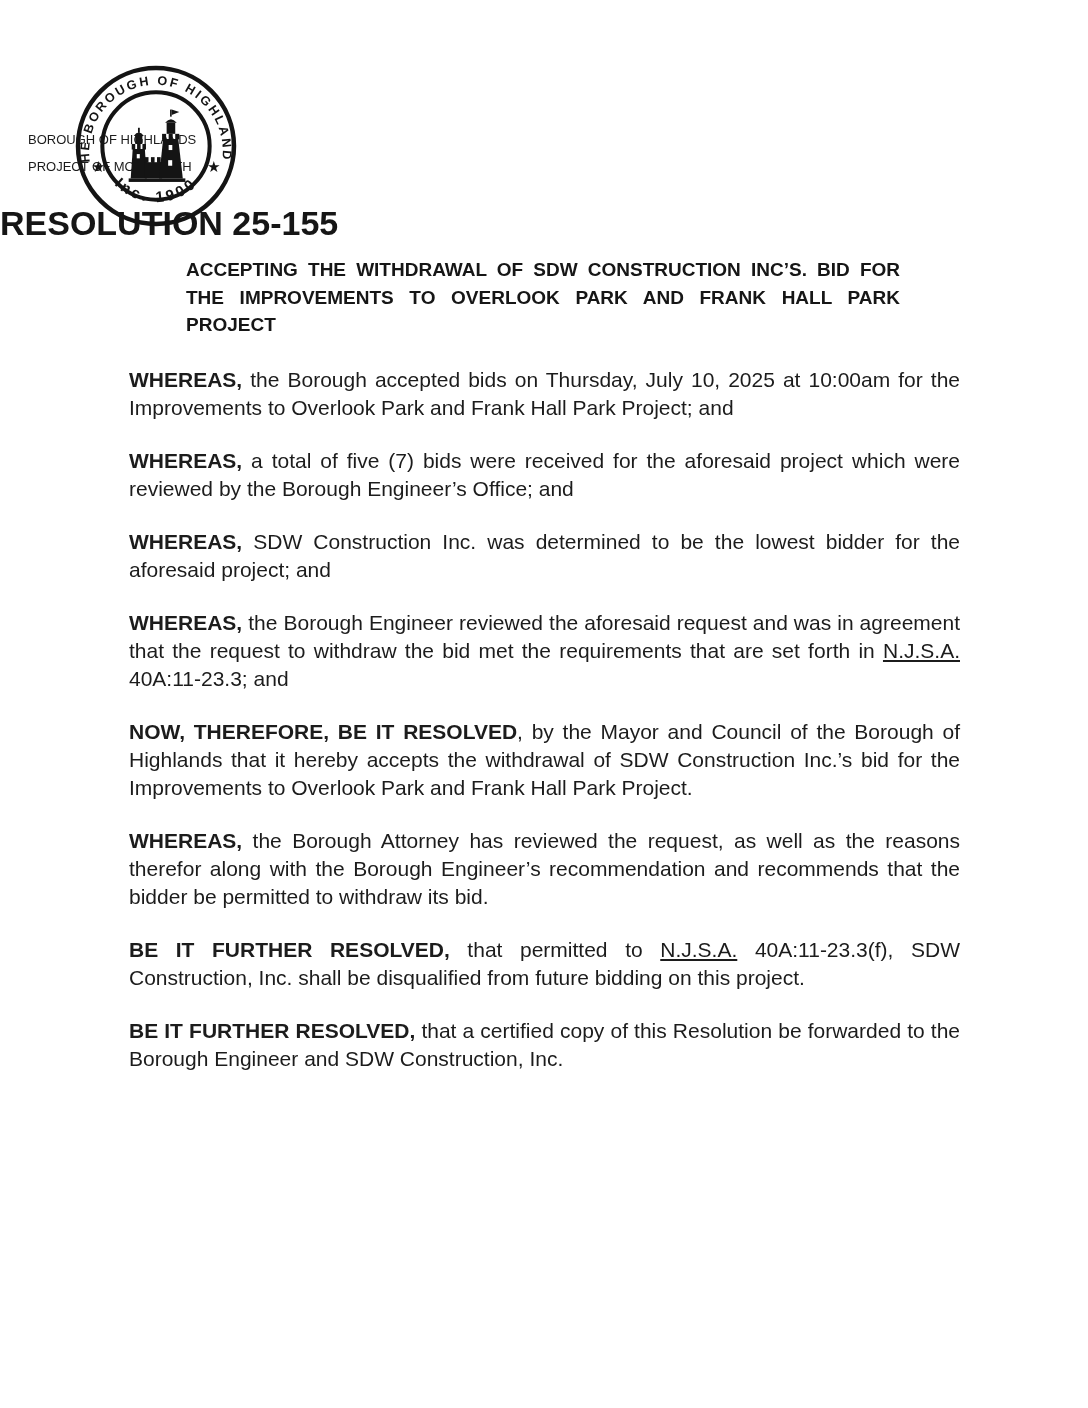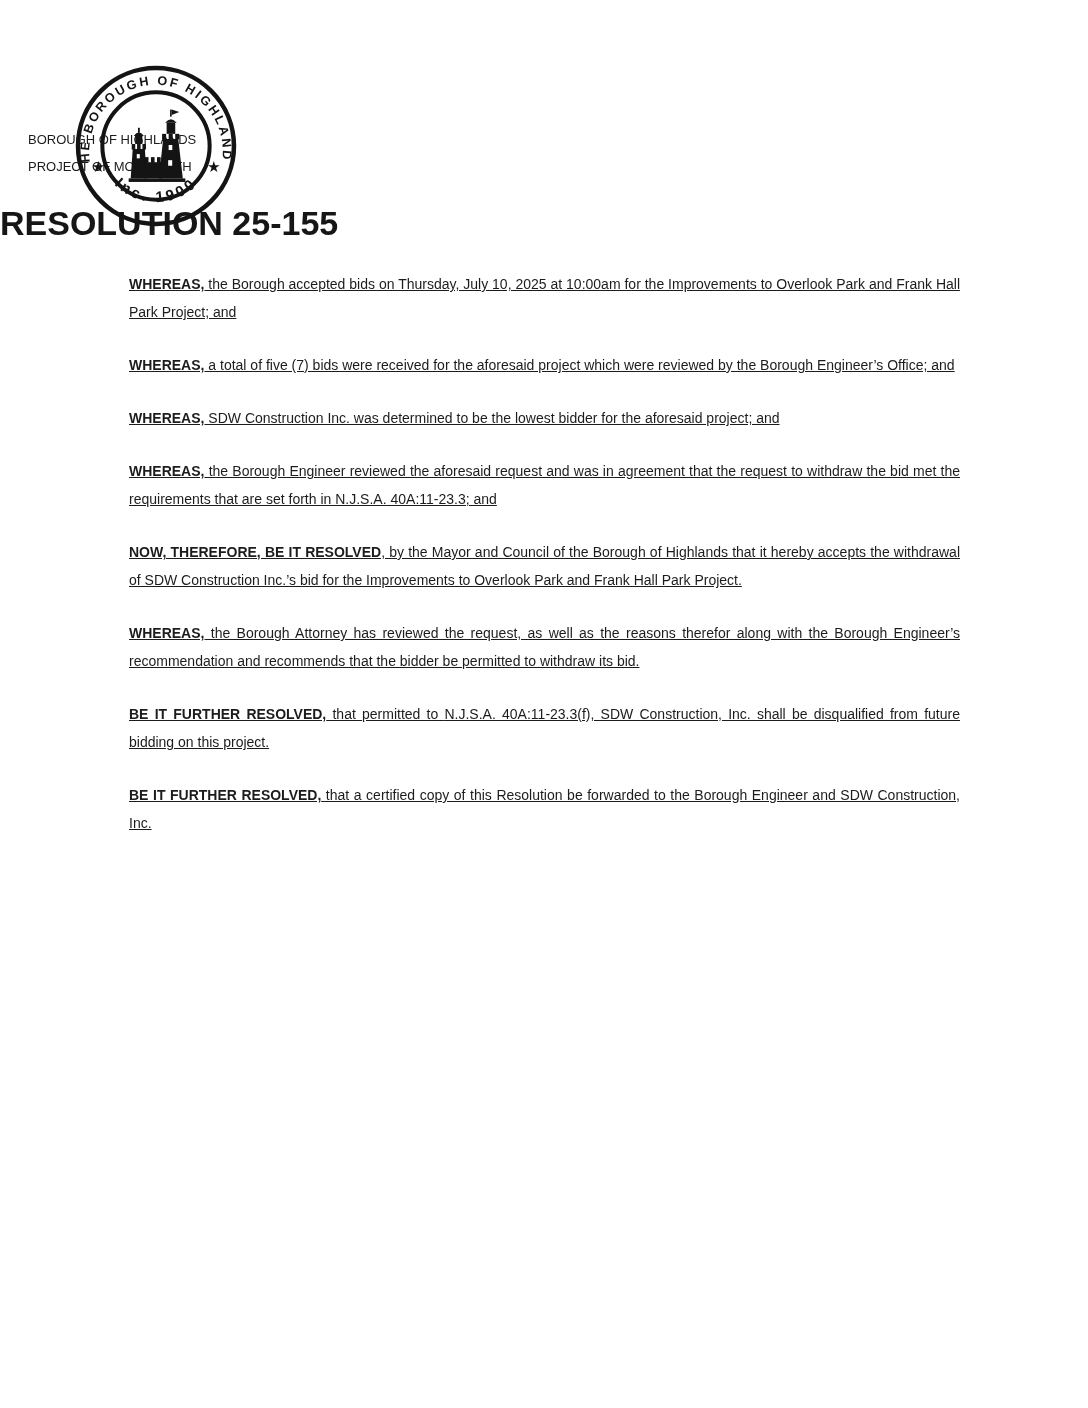--- a/index.html
+++ b/index.html
@@ -39,24 +39,23 @@
     width:714px;
     font-weight:700;
     font-size:19px;
     line-height:27.5px;
     text-align:justify;
     color:#161616;
   }
   .bodytext{
     margin:27px 0 0 129px;
     width:831px;
-    font-size:14px;
+    font-size:21px;
     line-height:28px;
     text-align:justify;
-    text-decoration:underline;
   }
   .para{margin:0 0 25px 0;}
   .b{font-weight:700;}
   .u{text-decoration:underline;}
 </style>
 </head>
 <body>
 
 <div class="page">
 
@@ -105,20 +104,21 @@
     </svg>
   </div>
 
   <div class="org">
     <div>BOROUGH OF HIGHLANDS</div>
     <div>PROJECT OF MONMOUTH</div>
   </div>
 
   <h1 class="title">RESOLUTION 25-155</h1>
 
+  <div class="subtitle">ACCEPTING THE WITHDRAWAL OF SDW CONSTRUCTION INC’S. BID FOR THE IMPROVEMENTS TO OVERLOOK PARK AND FRANK HALL PARK PROJECT</div>
 
   <div class="bodytext">
       <p class="para"><span class="b">WHEREAS,</span><span> the Borough accepted bids on Thursday, July 10, 2025 at 10:00am for the Improvements to Overlook Park and Frank Hall Park Project; and</span></p>
       <p class="para"><span class="b">WHEREAS,</span><span> a total of five (7) bids were received for the aforesaid project which were reviewed by the Borough Engineer’s Office; and</span></p>
       <p class="para"><span class="b">WHEREAS,</span><span> SDW Construction Inc. was determined to be the lowest bidder for the aforesaid project; and</span></p>
       <p class="para"><span class="b">WHEREAS,</span><span> the Borough Engineer reviewed the aforesaid request and was in agreement that the request to withdraw the bid met the requirements that are set forth in </span><span class="u">N.J.S.A.</span><span> 40A:11-23.3; and</span></p>
       <p class="para"><span class="b">NOW, THEREFORE, BE IT RESOLVED</span><span>, by the Mayor and Council of the Borough of Highlands that it hereby accepts the withdrawal of SDW Construction Inc.’s bid for the Improvements to Overlook Park and Frank Hall Park Project.</span></p>
       <p class="para"><span class="b">WHEREAS,</span><span> the Borough Attorney has reviewed the request, as well as the reasons therefor along with the Borough Engineer’s recommendation and recommends that the bidder be permitted to withdraw its bid.</span></p>
       <p class="para"><span class="b">BE IT FURTHER RESOLVED,</span><span> that permitted to </span><span class="u">N.J.S.A.</span><span> 40A:11-23.3(f), SDW Construction, Inc. shall be disqualified from future bidding on this project.</span></p>
       <p class="para"><span class="b">BE IT FURTHER RESOLVED,</span><span> that a certified copy of this Resolution be forwarded to the Borough Engineer and SDW Construction, Inc.</span></p>

